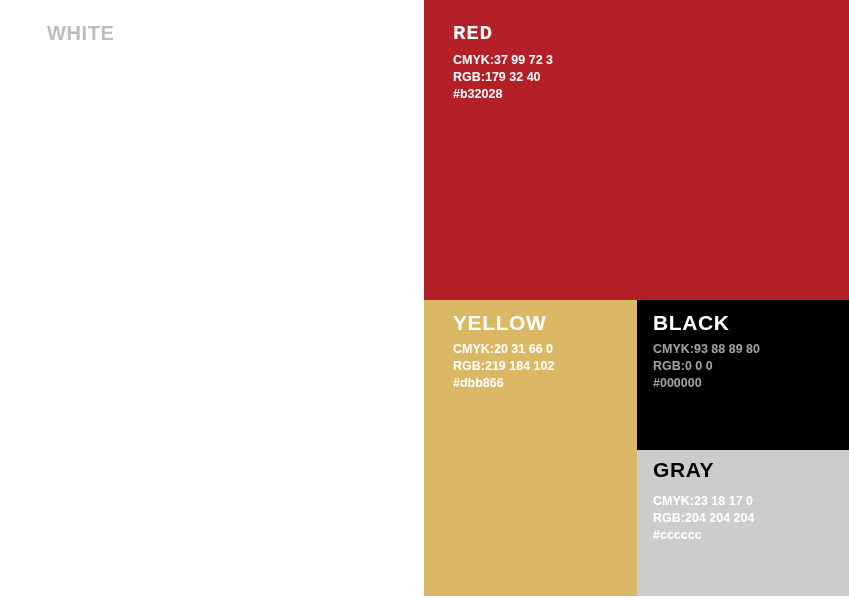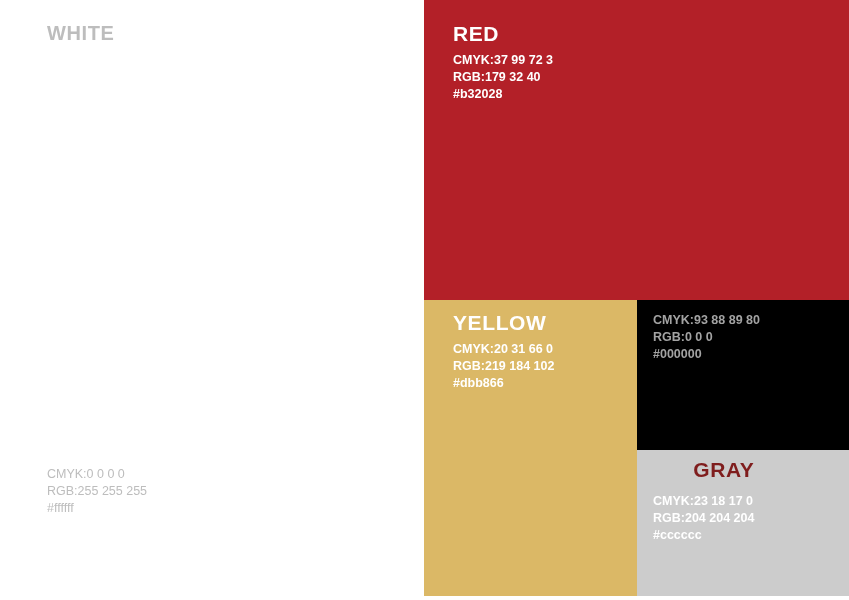--- a/index.html
+++ b/index.html
@@ -80,21 +80,21 @@
     top: 0;
     width: 425px;
     height: 300px;
     background: #b32028;
   }
   #panel-red .inner {
     position: absolute;
     left: 29px;
     top: 23px;
   }
-  #panel-red .swatch-name { color: #ffffff; }
+  #panel-red .swatch-name { color: #ffffff; font-family: Liberation Mono, monospace; }
   #panel-red .swatch-specs { color: #ffffff; }
 
   
   #panel-yellow {
     left: 424px;
     top: 300px;
     width: 226px;
     height: 296px;
     background: #dbb866;
   }
@@ -128,36 +128,31 @@
     top: 450px;
     width: 212px;
     height: 146px;
     background: #cccccc;
   }
   #panel-gray .inner {
     position: absolute;
     left: 16px;
     top: 9px;
   }
-  #panel-gray .swatch-name { color: #7f1d1d; text-align: right; }
+  #panel-gray .swatch-name { color: #000000; }
   #panel-gray .swatch-specs { color: #ffffff; margin-top: 12px; }
 </style>
 </head>
 <body>
 
 <div class="canvas">
 
   <div class="swatch" id="panel-white">
     <div class="head-block">
       <div class="swatch-name">WHITE</div>
-    </div>
-    <div class="spec-block swatch-specs">
-      <div>CMYK:0 0 0 0</div>
-      <div>RGB:255 255 255</div>
-      <div>#ffffff</div>
     </div>
   </div>
 
   <div class="swatch" id="panel-red">
     <div class="inner">
       <div class="swatch-name">RED</div>
       <div class="swatch-specs">
         <div>CMYK:37 99 72 3</div>
         <div>RGB:179 32 40</div>
         <div>#b32028</div>
@@ -171,20 +166,21 @@
       <div class="swatch-specs">
         <div>CMYK:20 31 66 0</div>
         <div>RGB:219 184 102</div>
         <div>#dbb866</div>
       </div>
     </div>
   </div>
 
   <div class="swatch" id="panel-black">
     <div class="inner">
+      <div class="swatch-name">BLACK</div>
       <div class="swatch-specs">
         <div>CMYK:93 88 89 80</div>
         <div>RGB:0 0 0</div>
         <div>#000000</div>
       </div>
     </div>
   </div>
 
   <div class="swatch" id="panel-gray">
     <div class="inner">

